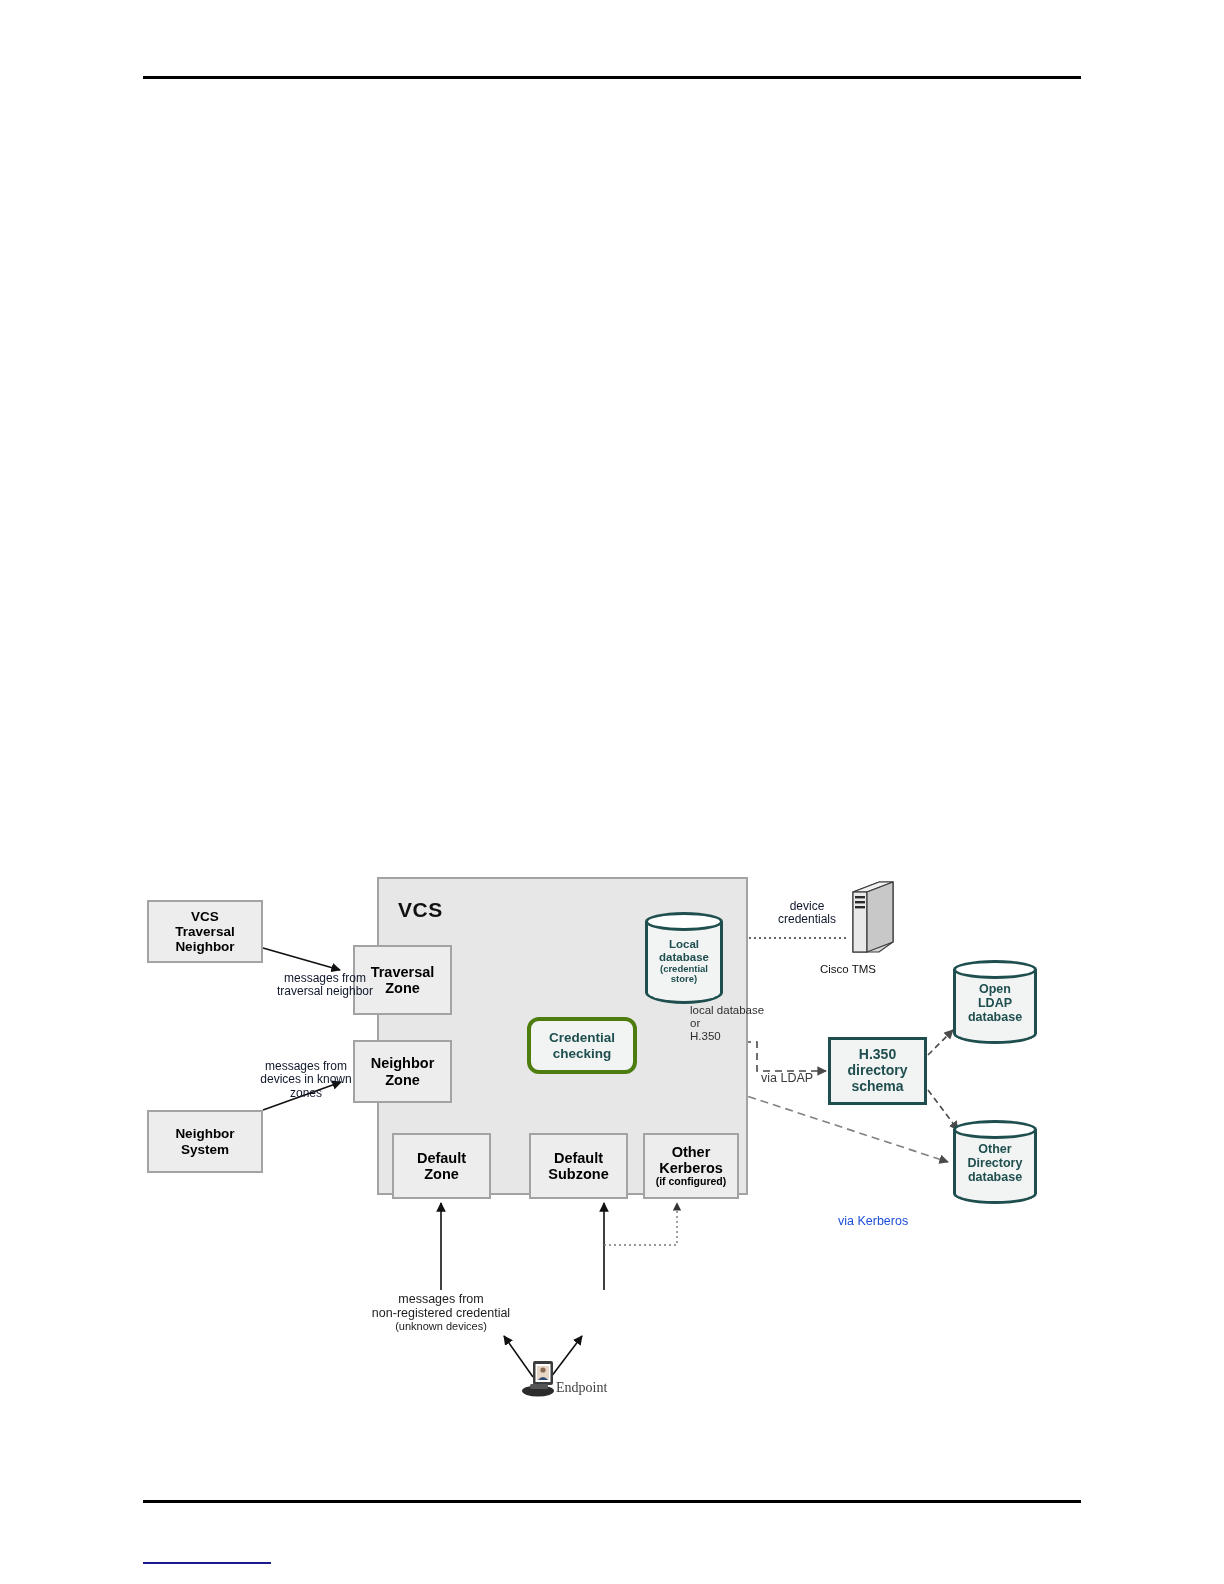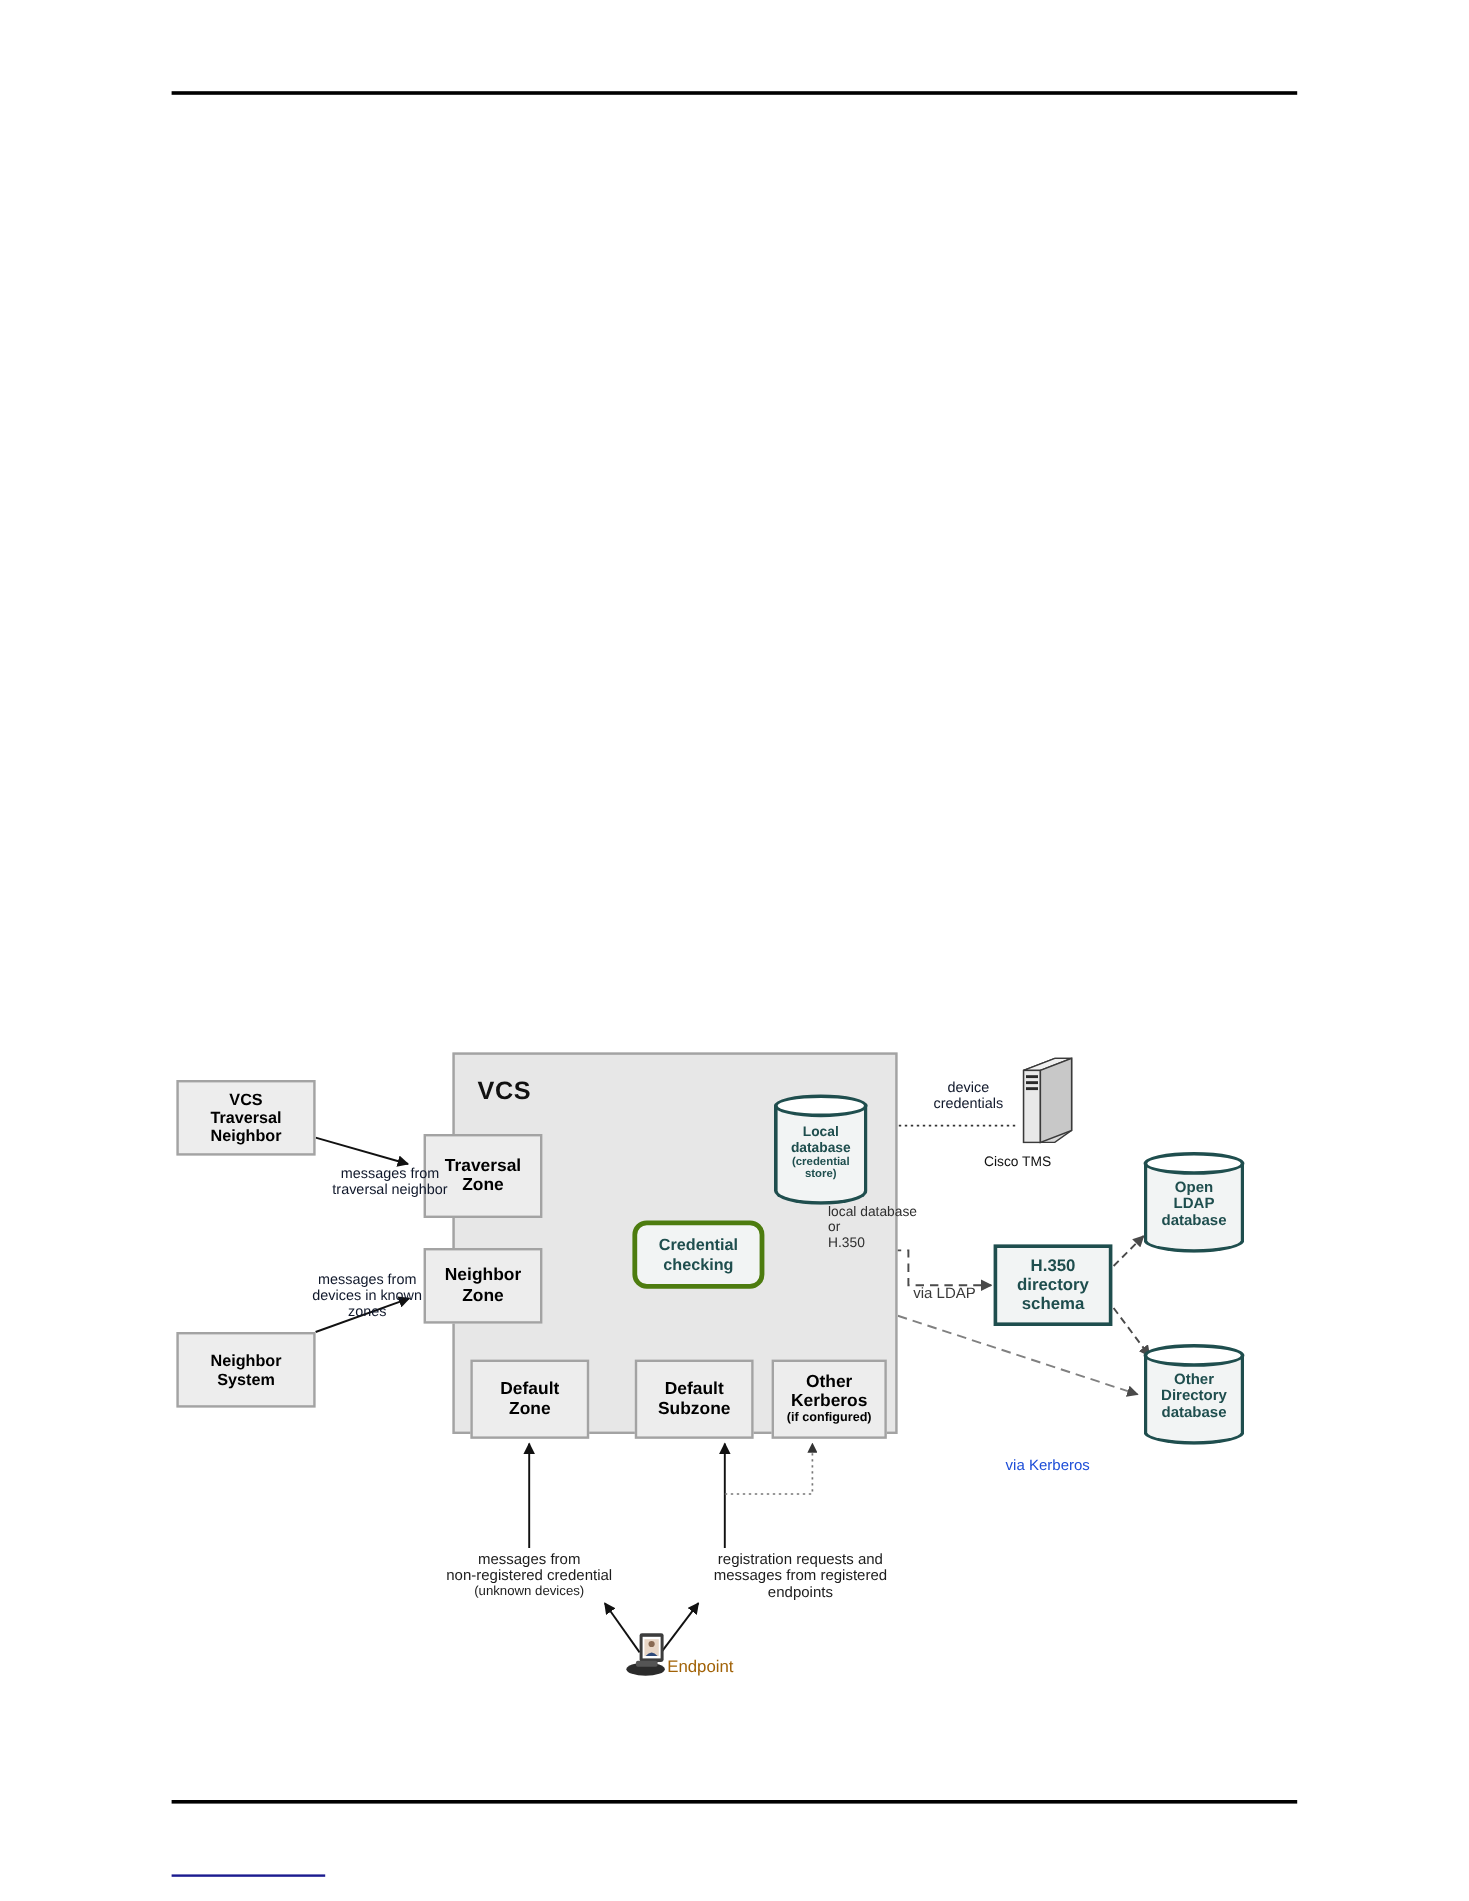--- a/index.html
+++ b/index.html
@@ -146,22 +146,23 @@
     position: absolute;
     text-align: left;
     font-weight: normal;
     color: #111111;
     white-space: nowrap;
   }
   
   #endpoint-icon { position: absolute; }
   #endpoint-caption {
     position: absolute;
-    color: #a16207;
+    color: #404040;
     white-space: nowrap;
+    font-family: Liberation Serif, serif;
   }
 </style>
 </head>
 <body>
 
 <div class="page">
 
   <div class="rule" id="header-rule"></div>
   <div class="rule" id="footer-rule"></div>
   <div class="footnote-rule"></div>
@@ -354,20 +355,15 @@
     <div class="annot annot-left" style="left:761px; top:1071px; width:80px; font-size:12.5px; color:#3a3a3a;">via LDAP</div>
 
     <div class="annot annot-left" style="left:838px; top:1214px; width:110px; font-size:12.5px; color:#1d4ed8;">via Kerberos</div>
 
     <div class="annot annot-dark" style="left:335px; top:1292px; width:212px; font-size:12.5px;">
       <div>messages from</div>
       <div>non-registered credential</div>
       <div style="font-size:11px;">(unknown devices)</div>
     </div>
 
-    <div class="annot annot-dark" style="left:549px; top:1292px; width:236px; font-size:12.5px;">
-      <div>registration requests  and</div>
-      <div>messages from registered</div>
-      <div>endpoints</div>
-    </div>
 
   </div>
 </div>
 
 </body></html>

